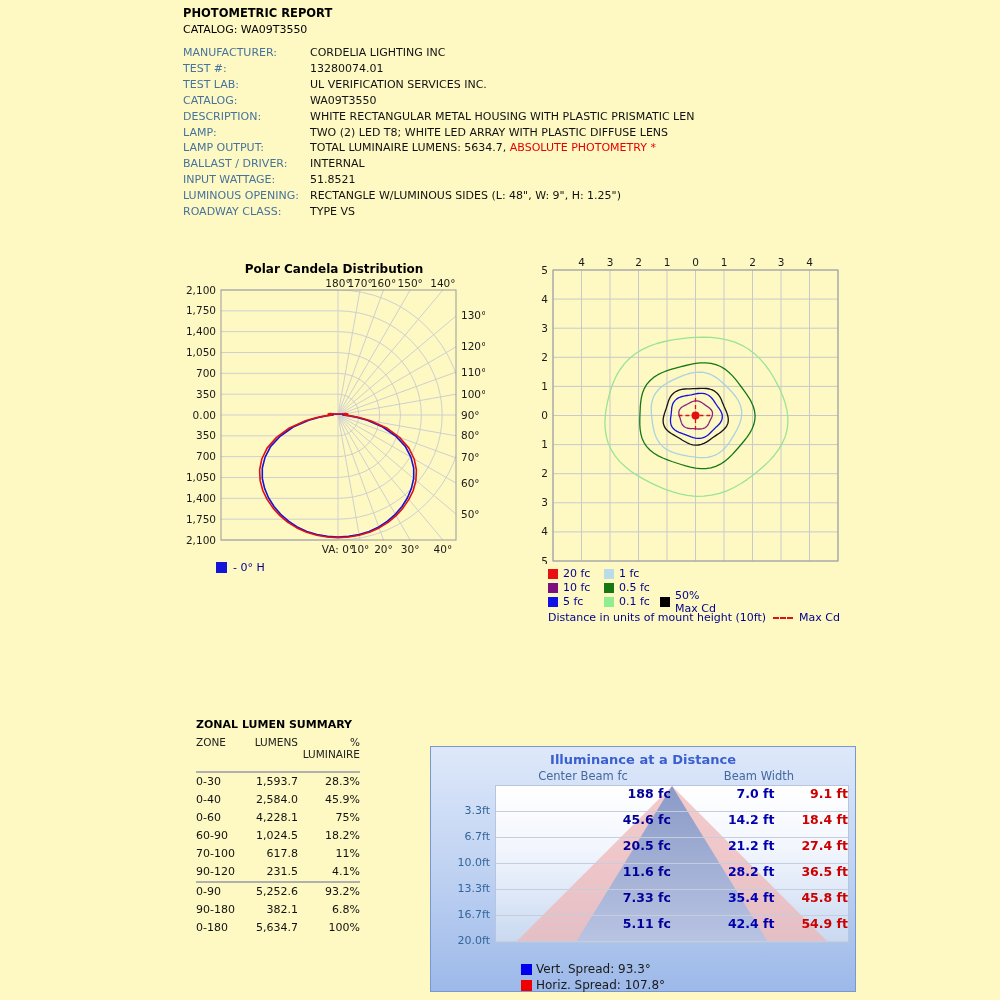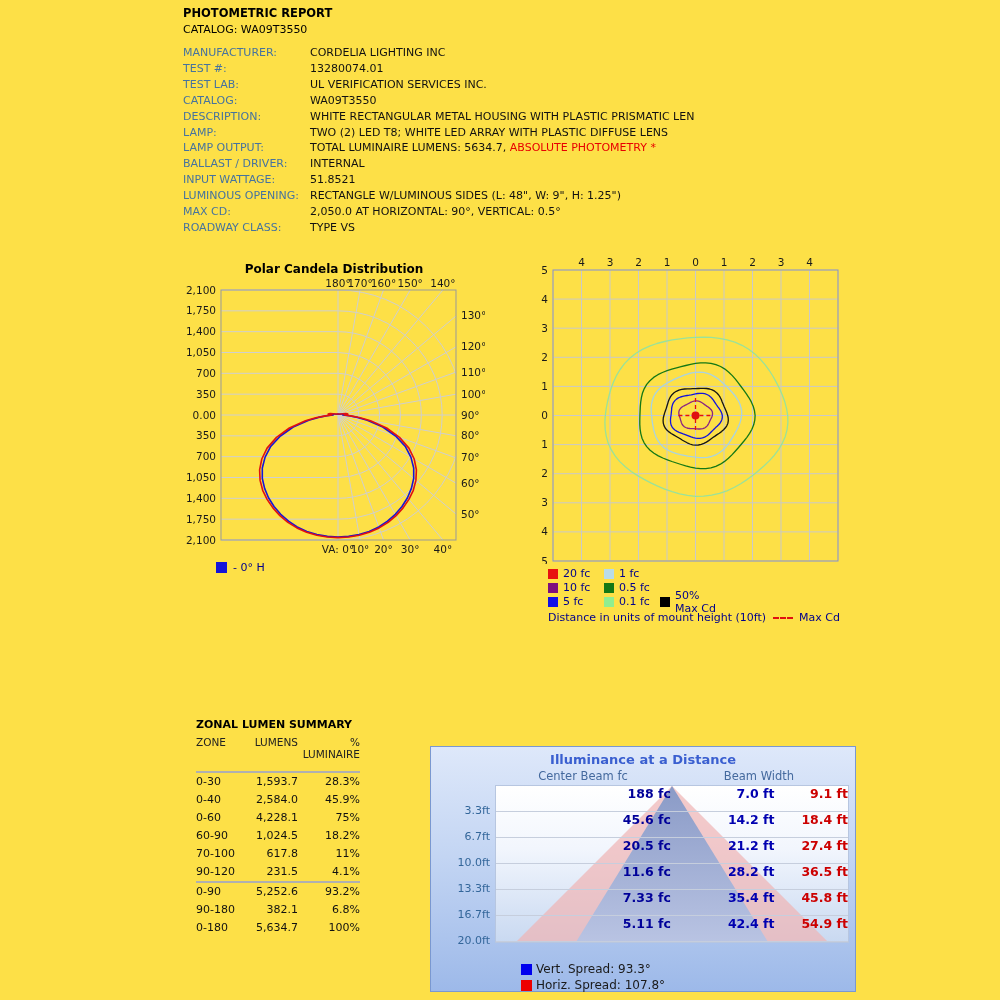--- a/index.html
+++ b/index.html
@@ -1,16 +1,16 @@
 <!DOCTYPE html>
 <html><head>
 <meta charset="utf-8">
 <style>
   html,body{margin:0;padding:0;background:#fff;}
-  .page{position:relative;width:1000px;height:1000px;background:#fde047;
+  .page{position:relative;width:1000px;height:1000px;background:#fef9c3;
         font-family:"DejaVu Sans","Liberation Sans",sans-serif;color:#111;overflow:hidden;}
 
   
   .rpt-head{position:absolute;left:183px;top:6px;width:640px;}
   .rpt-title{font-size:11.5px;font-weight:bold;color:#000;}
   .rpt-sub{font-size:11px;margin-top:3px;color:#000;}
   .kv{margin-top:9px;}
   .kv-row{font-size:11px;line-height:15.9px;white-space:nowrap;}
   .kv-label{display:inline-block;width:127px;color:#46739E;}
   .kv-value{color:#111;margin-top:16px;}
@@ -97,21 +97,20 @@
         <div class="kv-row"><span class="kv-label">LAMP:</span><span class="kv-value">TWO (2) LED T8; WHITE LED ARRAY WITH PLASTIC DIFFUSE LENS</span><span class="kv-red"></span></div>
 
         <div class="kv-row"><span class="kv-label">LAMP OUTPUT:</span><span class="kv-value">TOTAL LUMINAIRE LUMENS: 5634.7, </span><span class="kv-red">ABSOLUTE PHOTOMETRY *</span></div>
 
         <div class="kv-row"><span class="kv-label">BALLAST / DRIVER:</span><span class="kv-value">INTERNAL</span><span class="kv-red"></span></div>
 
         <div class="kv-row"><span class="kv-label">INPUT WATTAGE:</span><span class="kv-value">51.8521</span><span class="kv-red"></span></div>
 
         <div class="kv-row"><span class="kv-label">LUMINOUS OPENING:</span><span class="kv-value">RECTANGLE W/LUMINOUS SIDES (L: 48", W: 9", H: 1.25")</span><span class="kv-red"></span></div>
 
-        <div class="kv-row"><span class="kv-label">MAX CD:</span><span class="kv-value">2,050.0 AT HORIZONTAL: 90°, VERTICAL: 0.5°</span><span class="kv-red"></span></div>
 
         <div class="kv-row"><span class="kv-label">ROADWAY CLASS:</span><span class="kv-value">TYPE VS</span><span class="kv-red"></span></div>
       </div>
   </div>
 
   <div class="polar-wrap">
     <div class="chart-title">Polar Candela Distribution</div>
     <svg id="polar-svg" width="302" height="280">
         <line x1="38" y1="262" x2="155" y2="262" stroke="#cfcfcf" stroke-width="1"></line>
         <line x1="38" y1="241.16666666666666" x2="155" y2="241.16666666666666" stroke="#cfcfcf" stroke-width="1"></line>

